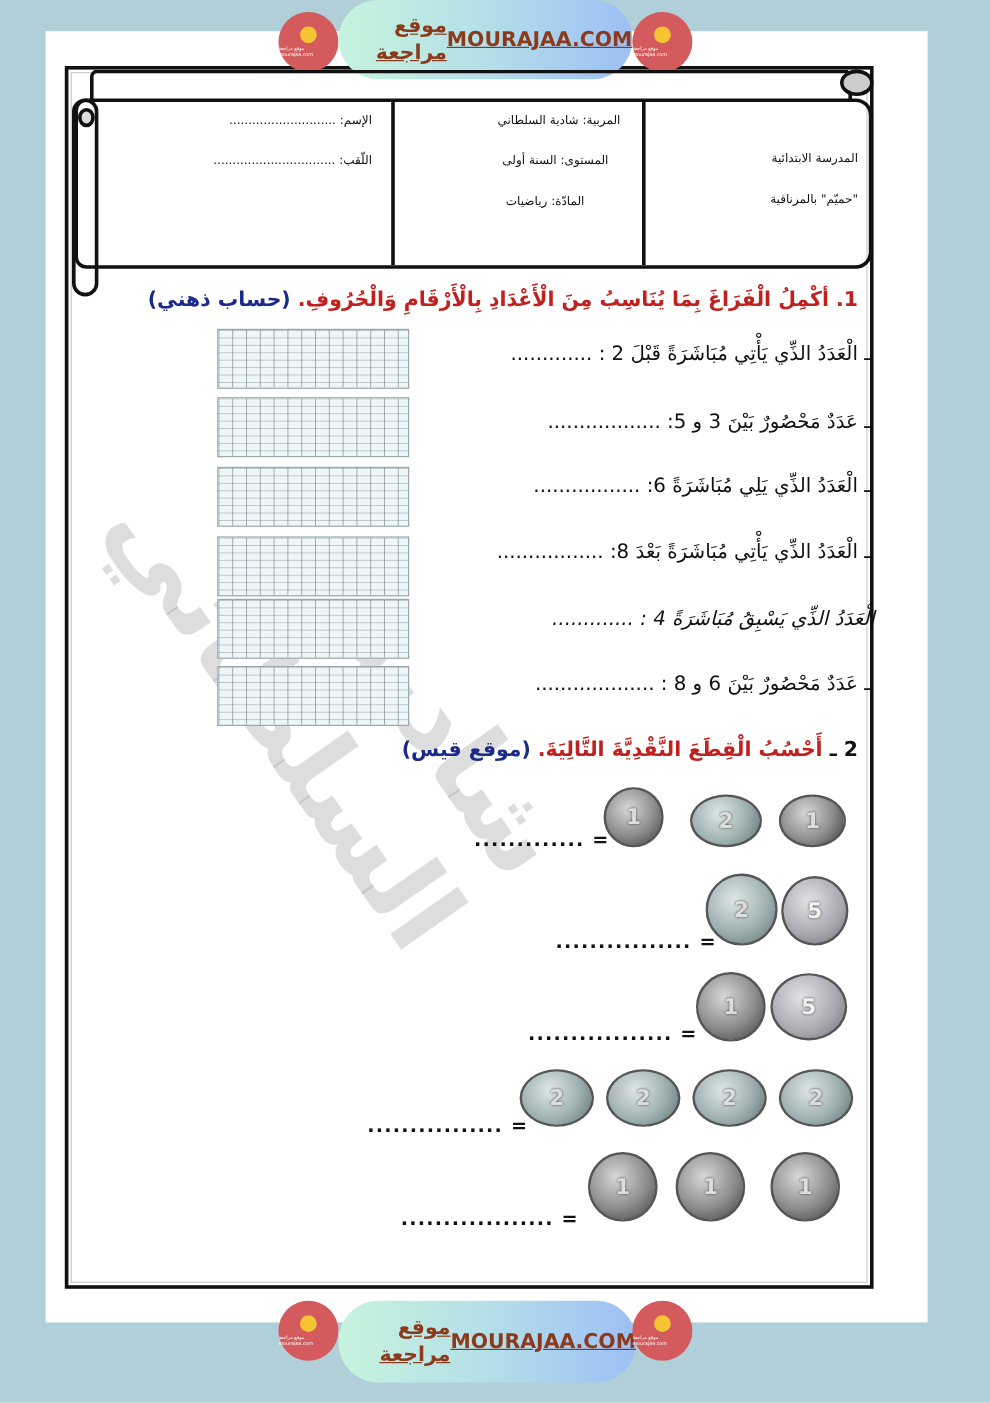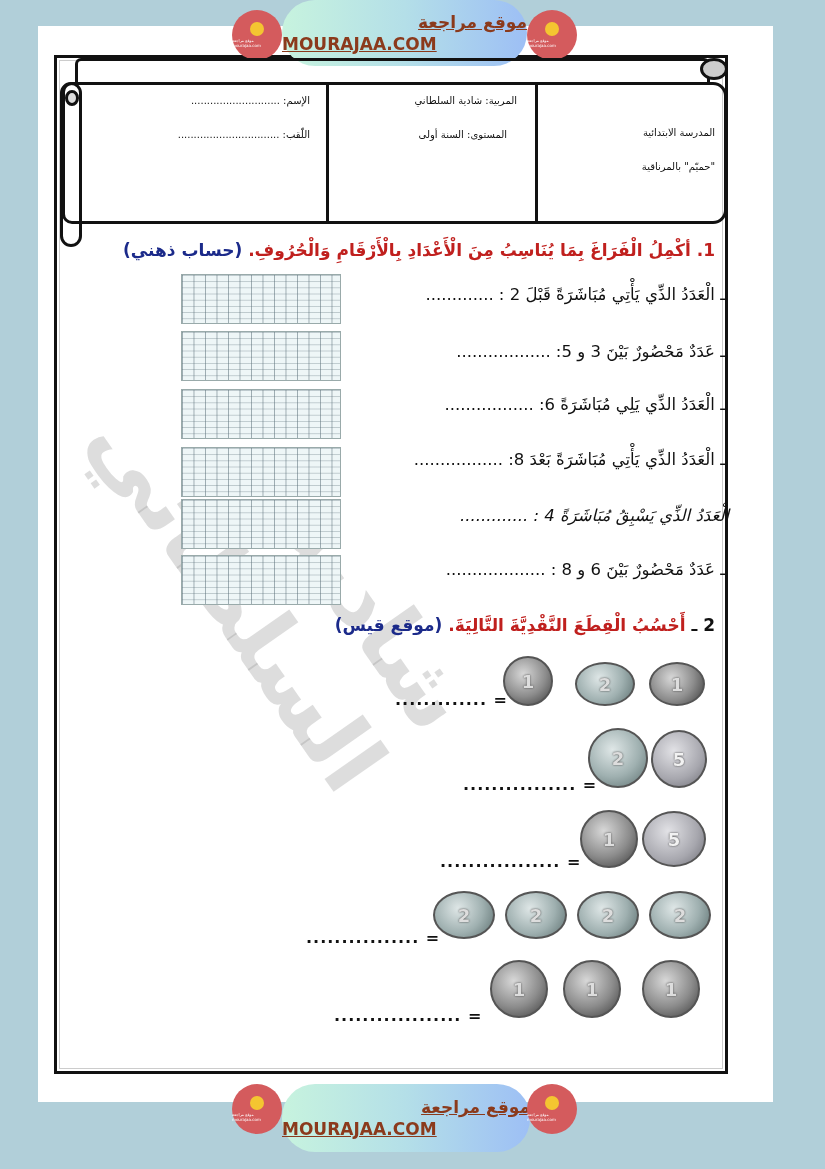--- a/index.html
+++ b/index.html
@@ -5,21 +5,21 @@
   *{box-sizing:border-box;margin:0;padding:0;}
   html,body{width:825px;height:1169px;overflow:hidden;}
   body{background:#b1cfd9;font-family:"DejaVu Sans",sans-serif;position:relative;}
   .page{position:absolute;left:38px;top:26px;width:735px;height:1076px;background:#fff;}
   .frame{position:absolute;left:54px;top:55px;width:674px;height:1019px;border:3px solid #111;}
   .frame-inner{position:absolute;left:59px;top:60px;width:664px;height:1009px;border:1px solid #ccc;}
 
   
   .banner{position:absolute;left:282px;width:245px;height:66px;border-radius:33px;
     background:linear-gradient(90deg,#c7f3de 0%,#b4dfe8 50%,#9dbff5 100%);
-    display:flex;flex-direction:column;justify-content:center;}
+    display:flex;flex-direction:row;align-items:center;justify-content:center;}
   .banner .ar{font-family:"DejaVu Sans",sans-serif;font-size:17px;font-weight:bold;color:#8b3a1c;text-decoration:underline;line-height:22px;direction:rtl;}
   .banner .en{font-family:"DejaVu Sans",sans-serif;font-size:17px;font-weight:bold;color:#8b3a1c;text-decoration:underline;line-height:22px;}
   .badge{position:absolute;width:50px;height:50px;border-radius:50%;background:#d45b5d;display:flex;flex-direction:column;align-items:center;justify-content:center;}
   .badge .dot{width:14px;height:14px;border-radius:50%;background:#f4c531;margin-bottom:2px;}
   .badge .txt{font-size:4px;color:#fff;line-height:5px;}
 
   
   .scroll{position:absolute;left:62px;top:82px;width:665px;height:142px;border:3px solid #111;border-radius:10px 14px 14px 10px;}
   .scroll-curl-l{position:absolute;left:60px;top:82px;width:22px;height:165px;border:3px solid #111;border-radius:11px;}
   .scroll-curl-l .knob{position:absolute;left:2px;top:5px;width:14px;height:16px;border:3px solid #111;border-radius:50%;background:#ddd;}
@@ -82,20 +82,21 @@
   </div>
 
 <div class="hdr-col" style="left:540px;width:175px;margin-top:32px;">
   <div class="ln">المدرسة الابتدائية</div>
   <div class="ln">"حميّم" بالمرناقية</div>
 </div>
 <div class="vdiv" style="left:535px;"></div>
 <div class="hdr-col" style="left:332px;width:185px;">
   <div class="ln">المربية: شادية السلطاني</div>
   <div class="ln" style="padding-right:10px;">المستوى: السنة أولى</div>
+  <div class="ln" style="padding-right:30px;">المادّة: رياضيات</div>
 </div>
 <div class="vdiv" style="left:326px;"></div>
 <div class="hdr-col" style="left:95px;width:215px;">
   <div class="ln">الإسم: ............................</div>
   <div class="ln">اللّقب: ................................</div>
 </div>
 
 <div class="watermark">شادية السلطاني</div>
 
 <div class="sec-title" style="right:110px;top:240px;">

